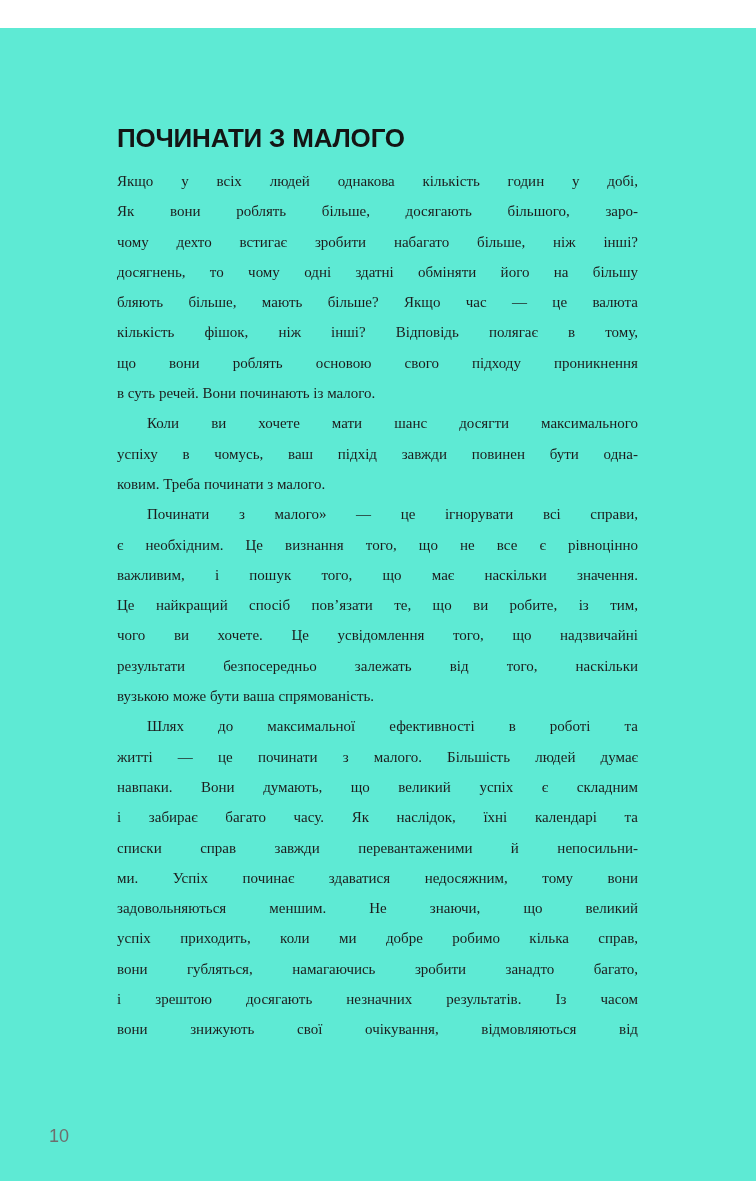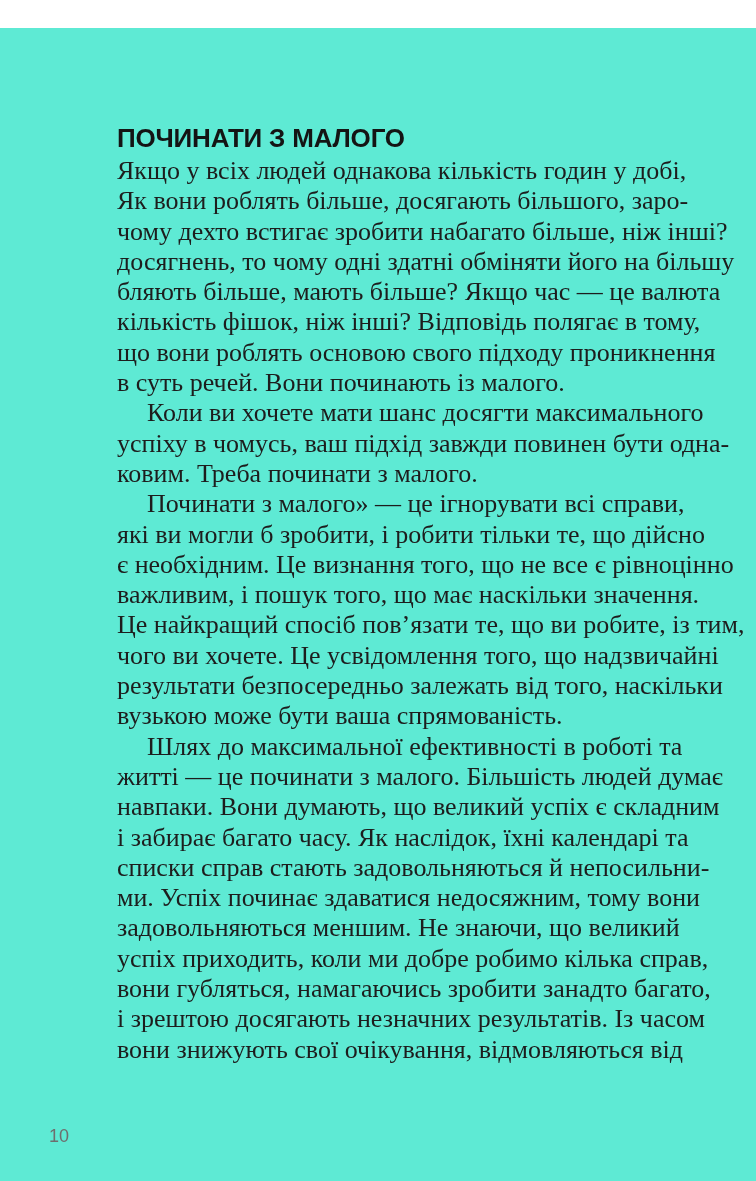--- a/index.html
+++ b/index.html
@@ -25,23 +25,23 @@
     font-family: "Liberation Sans", sans-serif;
     font-weight: 700;
     font-size: 26px;
     line-height: 1.1;
     letter-spacing: -0.2px;
     color: #141414;
   }
   .body-text {
     position: absolute;
     left: 117px;
-    top: 128px;
+    top: 138px;
     width: 521px;
-    font-size: 26px;
+    font-size: 15px;
     line-height: 30.3px;
     color: #1d1d1d;
   }
   .line {
     text-align: justify;
     text-align-last: justify;
     white-space: nowrap;
     overflow: visible;
   }
   .line.last {
@@ -73,32 +73,31 @@
       <div class="line">чому дехто встигає зробити набагато більше, ніж інші?</div>
       <div class="line">досягнень, то чому одні здатні обміняти його на більшу</div>
       <div class="line">бляють більше, мають більше? Якщо час — це валюта</div>
       <div class="line">кількість фішок, ніж інші? Відповідь полягає в тому,</div>
       <div class="line">що вони роблять основою свого підходу проникнення</div>
       <div class="line last">в суть речей. Вони починають із малого.</div>
       <div class="line indent">Коли ви хочете мати шанс досягти максимального</div>
       <div class="line">успіху в чомусь, ваш підхід завжди повинен бути одна-</div>
       <div class="line last">ковим. Треба починати з малого.</div>
       <div class="line indent">Починати з малого» — це ігнорувати всі справи,</div>
-      <div class="line">які ви могли б зробити, і робити тільки те, що дійсно</div>
       <div class="line">є необхідним. Це визнання того, що не все є рівноцінно</div>
       <div class="line">важливим, і пошук того, що має наскільки значення.</div>
       <div class="line">Це найкращий спосіб пов’язати те, що ви робите, із тим,</div>
       <div class="line">чого ви хочете. Це усвідомлення того, що надзвичайні</div>
       <div class="line">результати безпосередньо залежать від того, наскільки</div>
       <div class="line last">вузькою може бути ваша спрямованість.</div>
       <div class="line indent">Шлях до максимальної ефективності в роботі та</div>
       <div class="line">житті — це починати з малого. Більшість людей думає</div>
       <div class="line">навпаки. Вони думають, що великий успіх є складним</div>
       <div class="line">і забирає багато часу. Як наслідок, їхні календарі та</div>
-      <div class="line">списки справ стають задовольняються й непосильни-</div>
+      <div class="line">списки справ завжди перевантаженими й непосильни-</div>
       <div class="line">ми. Успіх починає здаватися недосяжним, тому вони</div>
       <div class="line">задовольняються меншим. Не знаючи, що великий</div>
       <div class="line">успіх приходить, коли ми добре робимо кілька справ,</div>
       <div class="line">вони губляться, намагаючись зробити занадто багато,</div>
       <div class="line">і зрештою досягають незначних результатів. Із часом</div>
       <div class="line">вони знижують свої очікування, відмовляються від</div>
     </div>
 
   <div class="page-number">10</div>
 </div>

